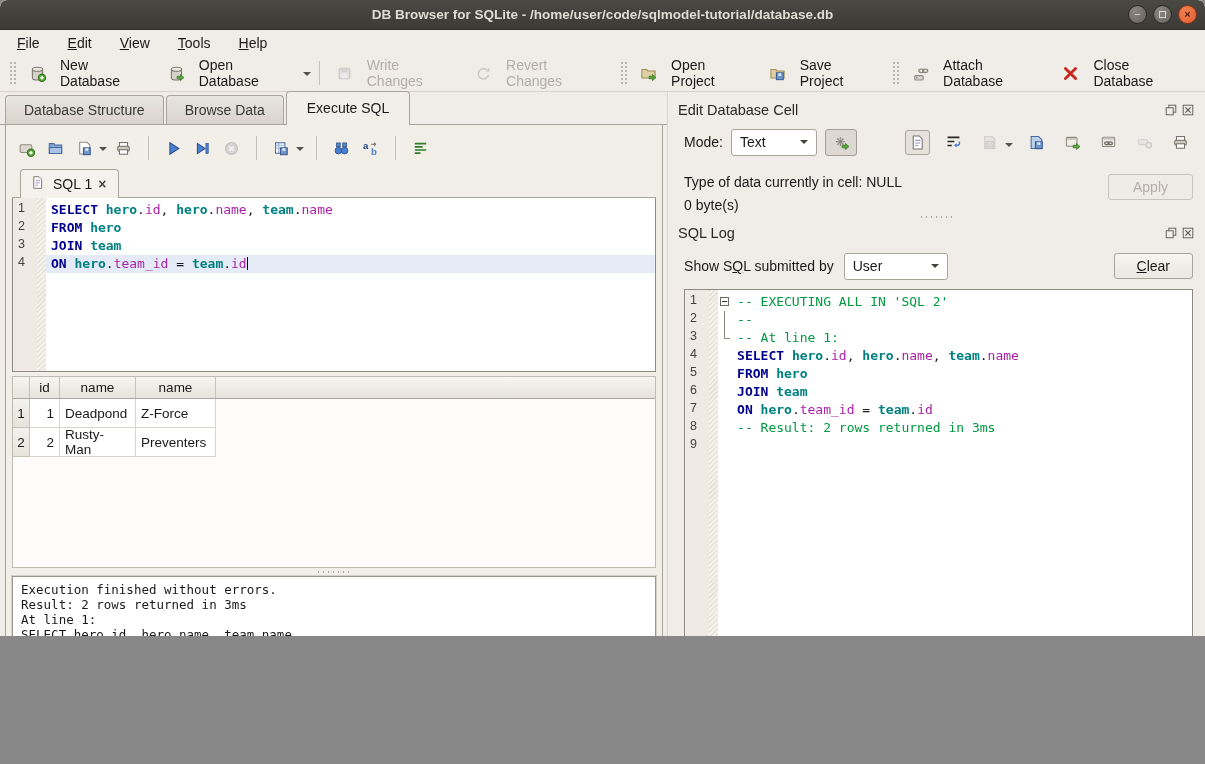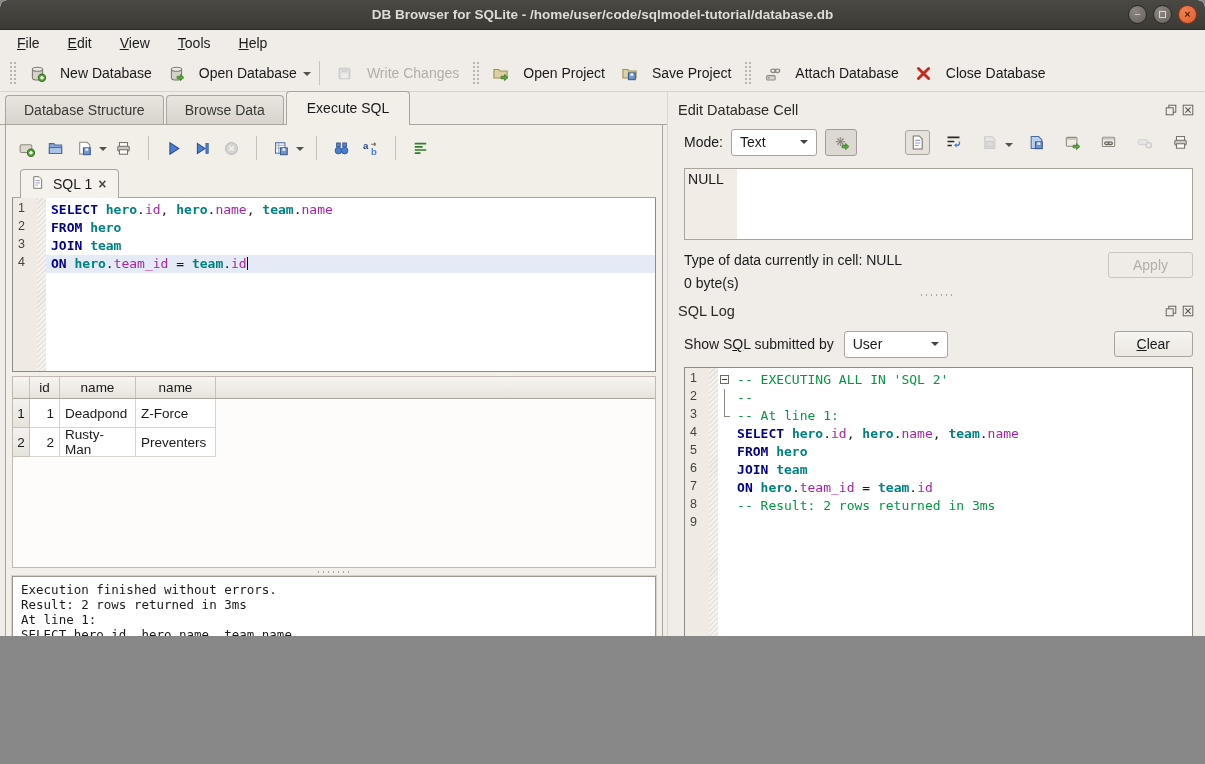--- a/index.html
+++ b/index.html
@@ -203,20 +203,29 @@
       <span class="tb-sep"></span>
       <div class="tb-btn disabled">
         <span class="icon">
           <svg viewBox="0 0 16 16" width="17" height="17">
             <rect x="3" y="3" width="10" height="10" rx="1" fill="#d9d6cf" stroke="#aaa69e"></rect>
             <rect x="5" y="3.5" width="6" height="3" fill="#c3bfb7"></rect>
             <rect x="5" y="8" width="6" height="4.5" fill="#efece7"></rect>
           </svg>
         </span>
         <span class="lbl">Write Changes</span>
+      </div>
+      <div class="tb-btn disabled">
+        <span class="icon">
+          <svg viewBox="0 0 16 16" width="17" height="17">
+            <path d="M12.6 9.3A4.8 4.8 0 1 1 11 4.6" fill="none" stroke="#b1ada5" stroke-width="1.6"></path>
+            <path d="M13.6 2.4v3.6H10z" fill="#b1ada5"></path>
+          </svg>
+        </span>
+        <span class="lbl">Revert Changes</span>
       </div>
       <span class="tb-handle"></span>
       <div class="tb-btn">
         <span class="icon">
           <svg viewBox="0 0 16 16" width="17" height="17">
             <path d="M1.8 4.2h4.6l1 1.4h6.8v6.6H1.8z" fill="#ddd0a2" stroke="#9d8f55"></path>
             <path d="M8.6 10.6h3.2V8.9l3.2 2.9-3.2 2.9v-1.7H8.6z" fill="#57a639" stroke="#3a7423" stroke-width=".7"></path>
           </svg>
         </span>
         <span class="lbl">Open Project</span>
@@ -534,24 +543,20 @@
                 <svg viewBox="0 0 16 16" width="17" height="17">
                   <rect x="4.2" y="2.4" width="7.6" height="3.8" fill="#fff" stroke="#77736a"></rect>
                   <rect x="2.6" y="5.8" width="10.8" height="4.6" rx="1" fill="#cdc9c1" stroke="#77736a"></rect>
                   <rect x="4.2" y="9.2" width="7.6" height="4.2" fill="#fff" stroke="#77736a"></rect>
                 </svg>
               </span>
             </span>
           </span>
       </div>
 
-      <div class="cellbox">
-        <div class="nullcol">NULL</div>
-        <div style="flex:1;background:#fff;"></div>
-      </div>
 
       <div class="type-row">
         <div class="txts">
           <span>Type of data currently in cell: NULL</span>
           <span>0 byte(s)</span>
         </div>
         <button class="btn disabled apply-btn">Apply</button>
       </div>
 
       <div class="vsplit">

